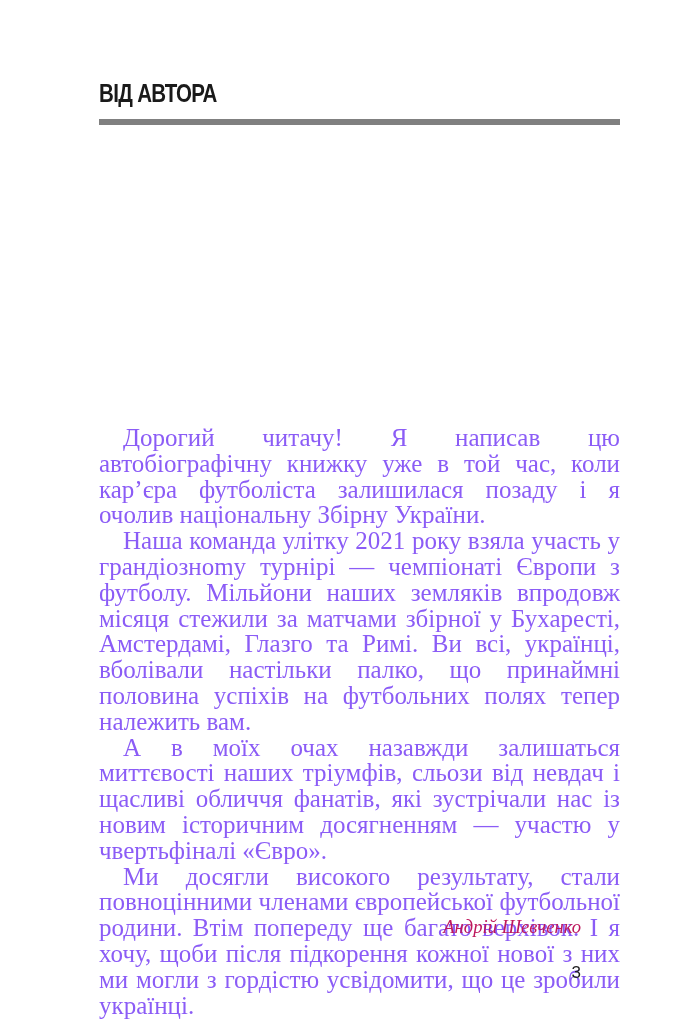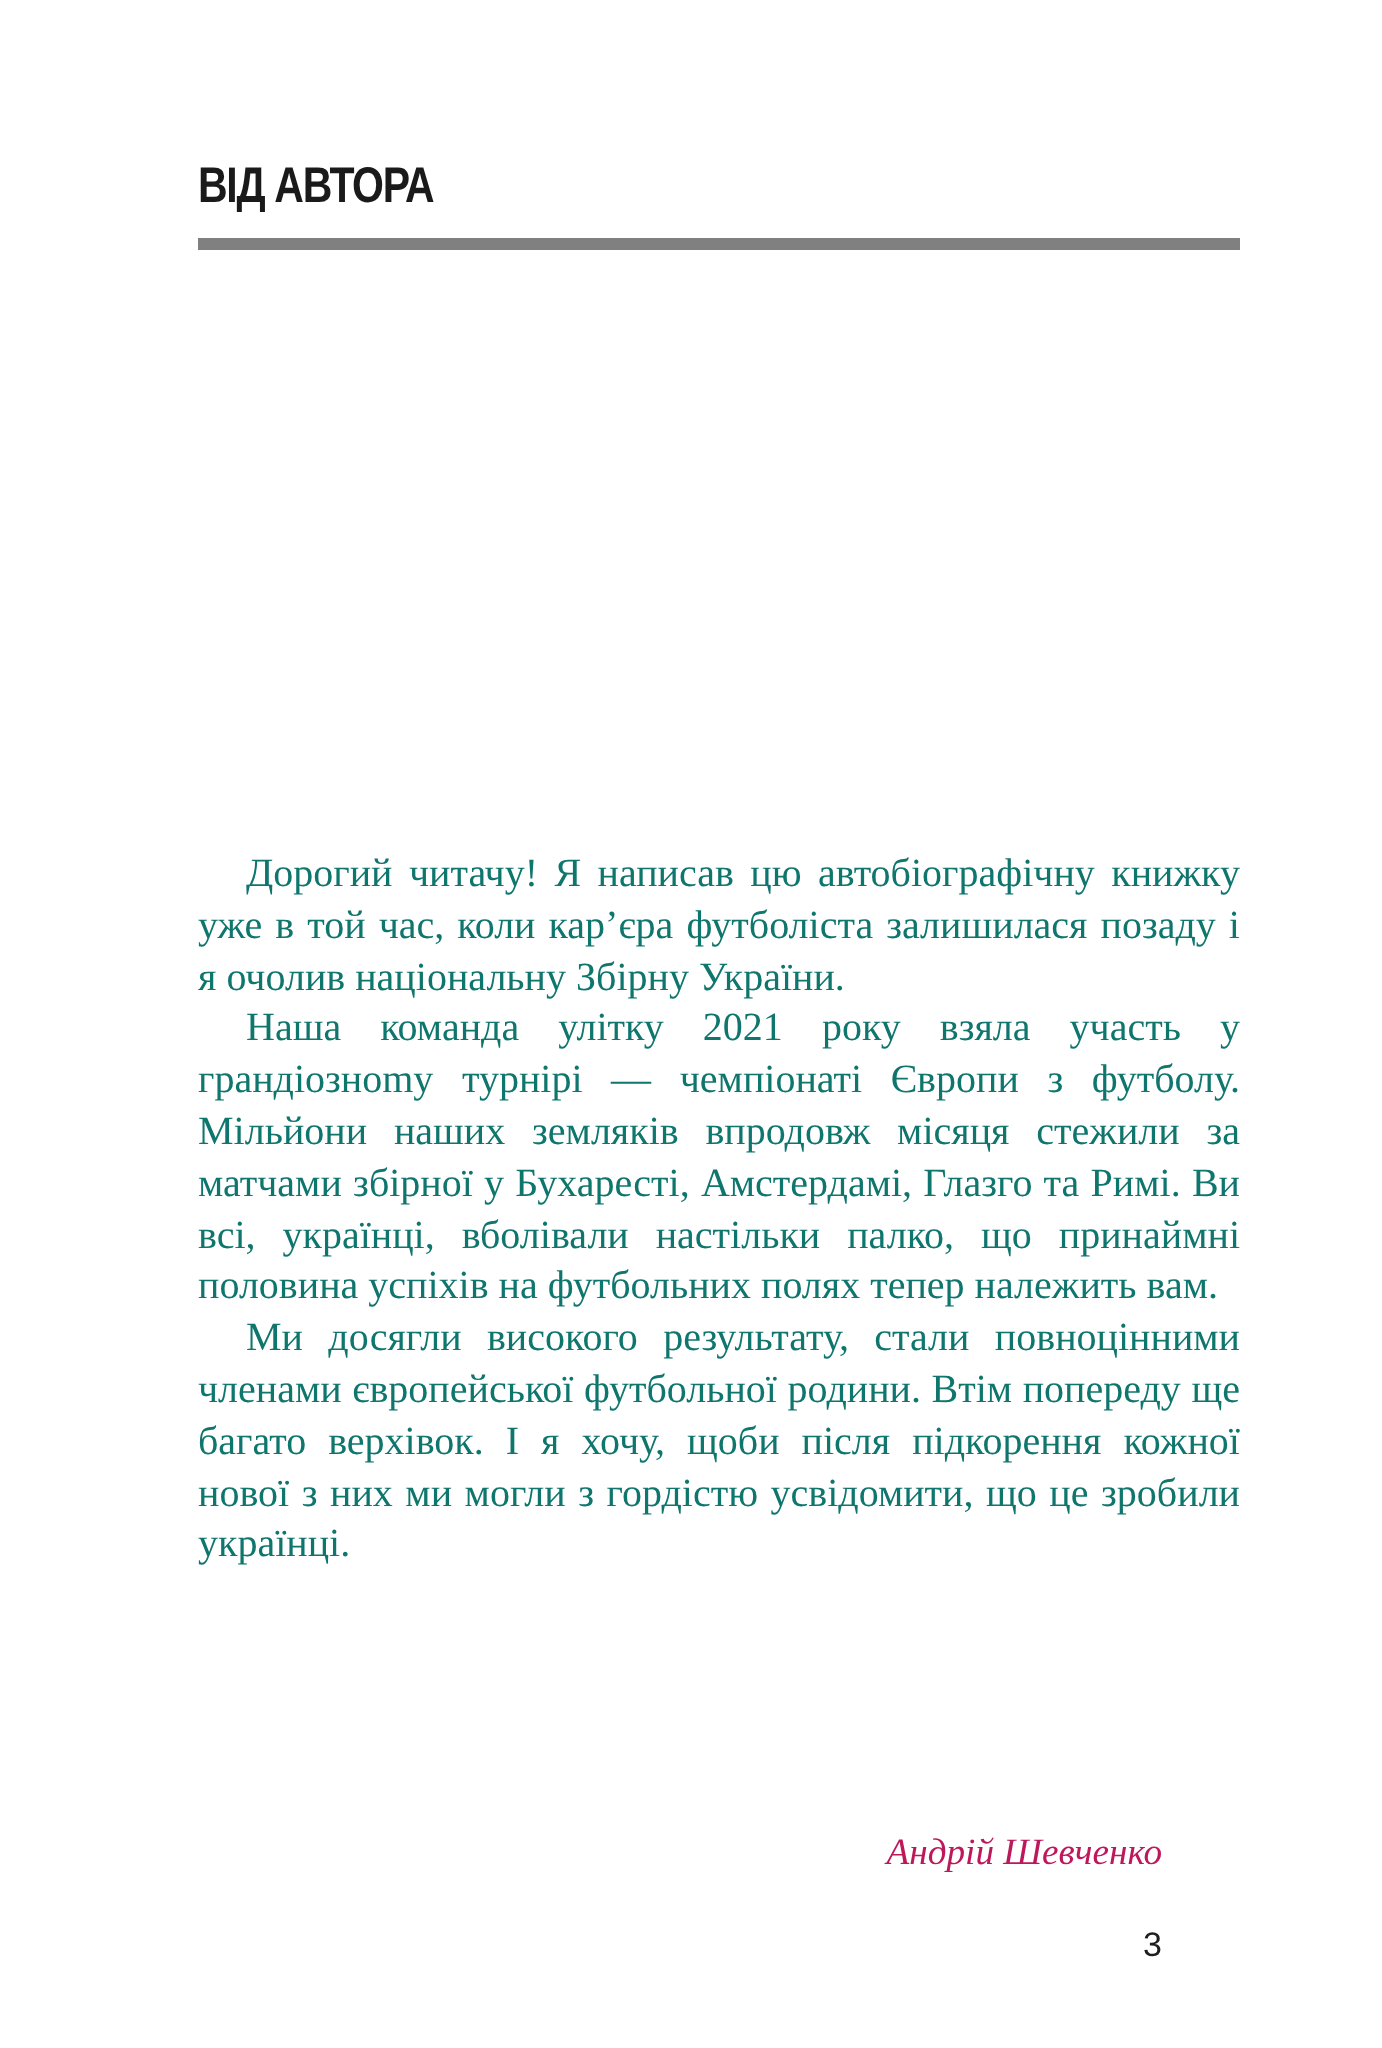--- a/index.html
+++ b/index.html
@@ -12,21 +12,21 @@
     color: #1a1a1a; transform: scaleX(0.82); transform-origin: left center;
     white-space: nowrap;
   }
   .rule {
     position: absolute; left: 99px; top: 106px; width: 521px; height: 6px;
     background: #808080;
   }
   .body-text {
     position: absolute; left: 99px; top: 412px; width: 521px;
     font-family: "Liberation Serif", serif;
-    font-size: 20px; line-height: 25.8px; color: #0f766e;
+    font-size: 25px; line-height: 25.8px; color: #8b5cf6;
   }
   .body-text p {
     margin: 0; text-indent: 24px; text-align: justify; hyphens: manual;
   }
   .signature {
     position: absolute; right: 71px; top: 903px;
     font-family: "Liberation Serif", serif; font-style: italic;
     font-size: 18.6px; color: #be185d;
   }
   .page-number {
@@ -38,18 +38,19 @@
 </head>
 <body>
 
 <div class="page">
   <div class="heading">ВІД АВТОРА</div>
   <div class="rule"></div>
 
   <div class="body-text">
     <p>Дорогий читачу! Я написав цю автобіографічну книжку уже в той час, коли кар’єра футболіста залишилася позаду і я очолив національну Збірну України.</p>
     <p> Наша команда улітку 2021 року взяла участь у грандіозно­mу турнірі — чемпіонаті Європи з футболу. Мільйони наших земляків впродовж місяця стежили за матчами збірної у Буха­ресті, Амстердамі, Глазго та Римі. Ви всі, українці, вболівали настільки палко, що принаймні половина успіхів на футболь­них полях тепер належить вам.</p>
+    <p>А в моїх очах назавжди залишаться миттєвості наших тріумфів, сльози від невдач і щасливі обличчя фанатів, які зустрічали нас із новим історичним досягненням — участю у чвертьфіналі «Євро».</p>
     <p>Ми досягли високого результату, стали повноцінними чле­нами європейської футбольної родини. Втім попереду ще ба­гато верхівок. І я хочу, щоби після підкорення кожної нової з них ми могли з гордістю усвідомити, що це зробили українці.</p>
   </div>
 
   <div class="signature">Андрій Шевченко</div>
   <div class="page-number">3</div>
 </div>
 
 </body></html>

